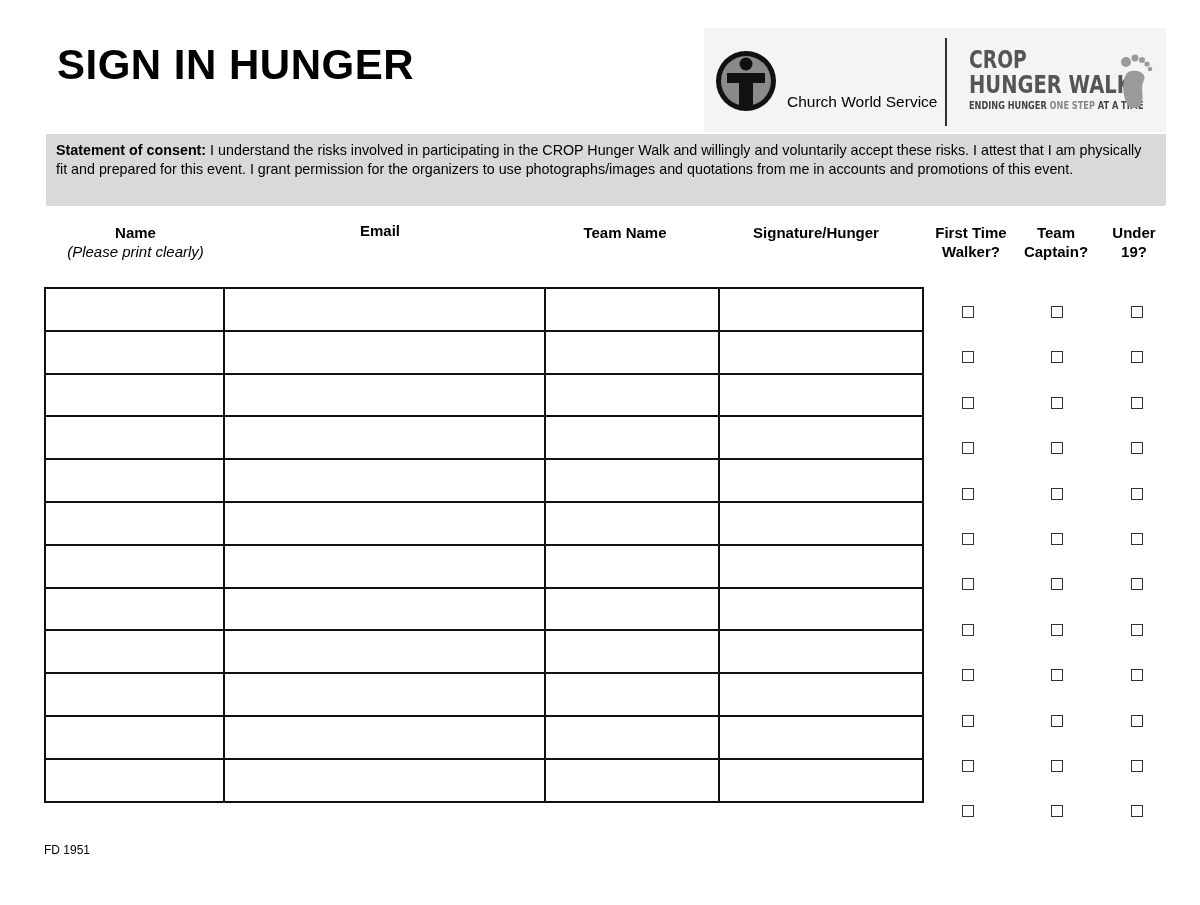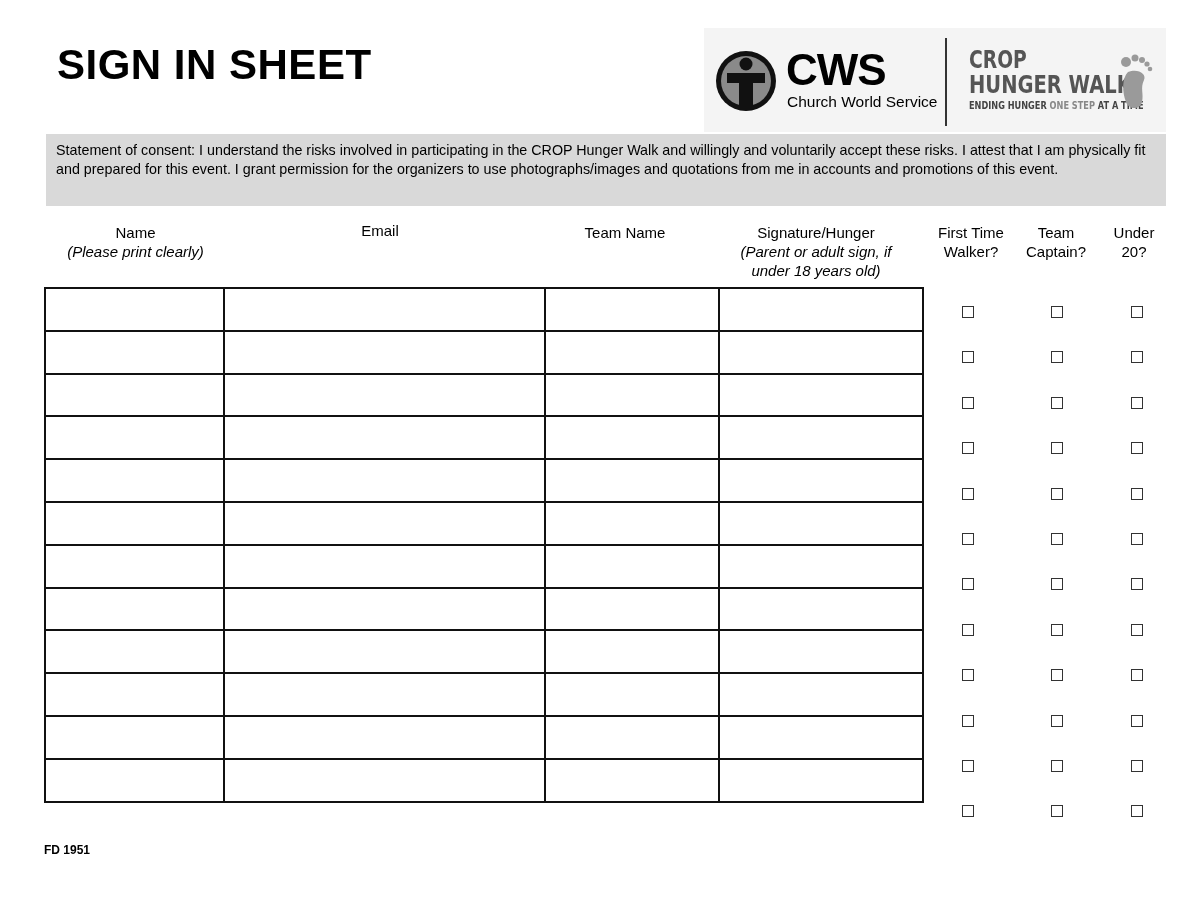--- a/index.html
+++ b/index.html
@@ -9,43 +9,42 @@
   .cws-symbol { position:absolute; left:10px; top:21px; width:64px; height:64px; }
   .cws-word { position:absolute; left:82px; top:20px; font-size:44px; font-weight:900; line-height:1; letter-spacing:-1px; }
   .cws-sub { position:absolute; left:83px; top:66px; font-size:15.5px; line-height:1; }
   .logo-divider { position:absolute; left:241px; top:10px; width:2px; height:88px; background:#333; }
   .crop-word { position:absolute; left:265px; top:22px; font-size:24px; font-weight:bold; color:#555; line-height:0.9; font-family:"DejaVu Sans", sans-serif; transform:scaleX(0.78); transform-origin:left top; }
   .hunger-walk { position:absolute; left:265px; top:44px; font-size:25px; font-weight:bold; color:#555; line-height:1; font-family:"DejaVu Sans", sans-serif; transform:scaleX(0.78); transform-origin:left top; white-space:nowrap; }
   .tagline { position:absolute; left:265px; top:71px; font-size:10.5px; font-weight:bold; color:#444; white-space:nowrap; font-family:"DejaVu Sans", sans-serif; transform:scaleX(0.78); transform-origin:left top; }
   .tagline .light { color:#888; }
   .footprint { position:absolute; left:410px; top:24px; width:42px; height:60px; }
   .consent { position:absolute; left:46px; top:134px; width:1120px; height:72px; background:#d9d9d9; box-sizing:border-box; padding:7px 10px 0 10px; font-size:14.3px; line-height:19px; }
-  .consent b { font-weight:normal; }
+  .consent b { font-weight:bold; }
   .hdr { position:absolute; font-size:15px; text-align:center; line-height:19px; }
-  .hdr .b { font-weight:normal; display:block; }
+  .hdr .b { font-weight:bold; display:block; }
   .hdr .i { font-style:italic; display:block; }
   table.sheet { position:absolute; left:44px; top:287px; border-collapse:collapse; }
   table.sheet td { border:2.5px solid #111; height:40.8px; padding:0; }
   .cb { position:absolute; width:10px; height:10px; border:1.4px solid #333; background:#fff; }
-  .footer { position:absolute; left:44px; top:843px; font-size:12px;font-weight:bold; }
+  .footer { position:absolute; left:44px; top:843px; font-size:12px; }
 </style>
 </head>
 <body>
 
-<h1 class="title">SIGN IN SHEET</h1>
+<h1 class="title">SIGN IN HUNGER</h1>
 
 <div class="logo-area">
   <svg class="cws-symbol" viewBox="0 0 64 64">
     <circle cx="32" cy="32" r="30" fill="#111"></circle>
     <circle cx="32" cy="32" r="25" fill="#8a8a8a"></circle>
     <circle cx="32" cy="15" r="6.5" fill="#111"></circle>
     <rect x="13" y="24" width="38" height="10" fill="#111"></rect>
     <rect x="25" y="24" width="14" height="33" fill="#111"></rect>
   </svg>
-  <div class="cws-word">CWS</div>
   <div class="cws-sub">Church World Service</div>
   <div class="logo-divider"></div>
   <div class="crop-word">CROP</div>
   <div class="hunger-walk">HUNGER WALK</div>
   <div class="tagline"><span>ENDING HUNGER </span><span class="light">ONE STEP </span><span>AT A TIME</span></div>
   <svg class="footprint" viewBox="0 0 42 60">
     <path d="M14 20 C8 26 8 40 12 50 C15 58 26 58 28 50 C30 42 26 36 30 28 C33 22 24 16 14 20 Z" fill="#9a9a9a"></path>
     <circle cx="12" cy="10" r="5" fill="#9a9a9a"></circle>
     <circle cx="21" cy="6" r="3.5" fill="#9a9a9a"></circle>
     <circle cx="28" cy="8" r="3" fill="#9a9a9a"></circle>
@@ -61,30 +60,29 @@
   <span class="i">(Please print clearly)</span>
 </div>
 <div class="hdr" style="left:224px; top:221px; width:312px;">
   <span class="b">Email</span>
 </div>
 <div class="hdr" style="left:545px; top:223px; width:160px;text-align:center;">
   <span class="b">Team Name</span>
 </div>
 <div class="hdr" style="left:727px; top:223px; width:178px;">
   <span class="b">Signature/Hunger</span>
-  <span class="i">(Parent or adult sign, if under 18 years old)</span>
 </div>
 <div class="hdr" style="left:926px; top:223px; width:90px;">
   <span class="b">First Time Walker?</span>
 </div>
 <div class="hdr" style="left:1020px; top:223px; width:72px;">
   <span class="b">Team Captain?</span>
 </div>
 <div class="hdr" style="left:1106px; top:223px; width:56px;">
-  <span class="b">Under 20?</span>
+  <span class="b">Under 19?</span>
 </div>
 
 <table class="sheet">
   <colgroup>
       <col style="width:179px">
       <col style="width:321px">
       <col style="width:174px">
       <col style="width:204px">
     </colgroup>
   <tbody id="rows-body">

